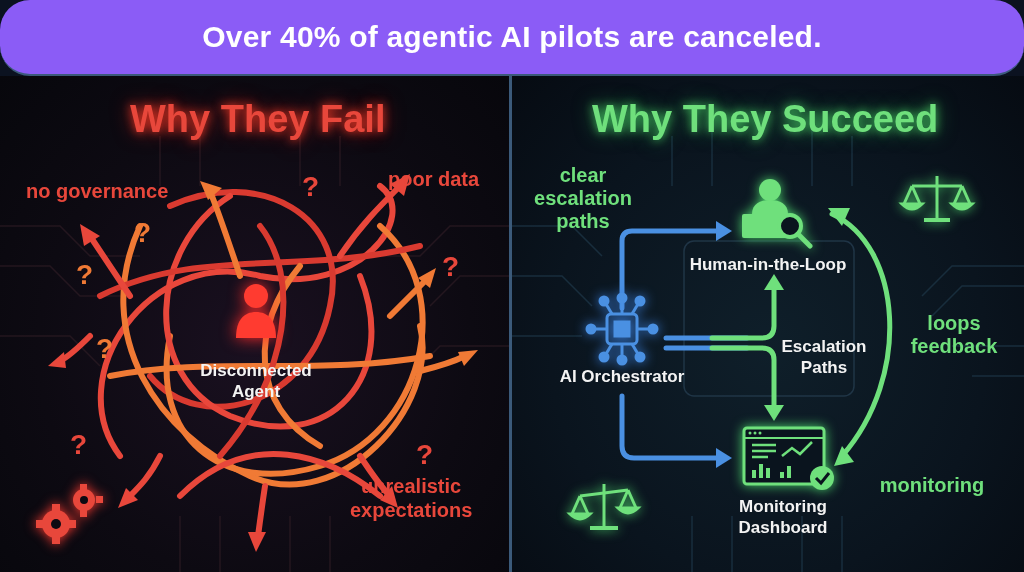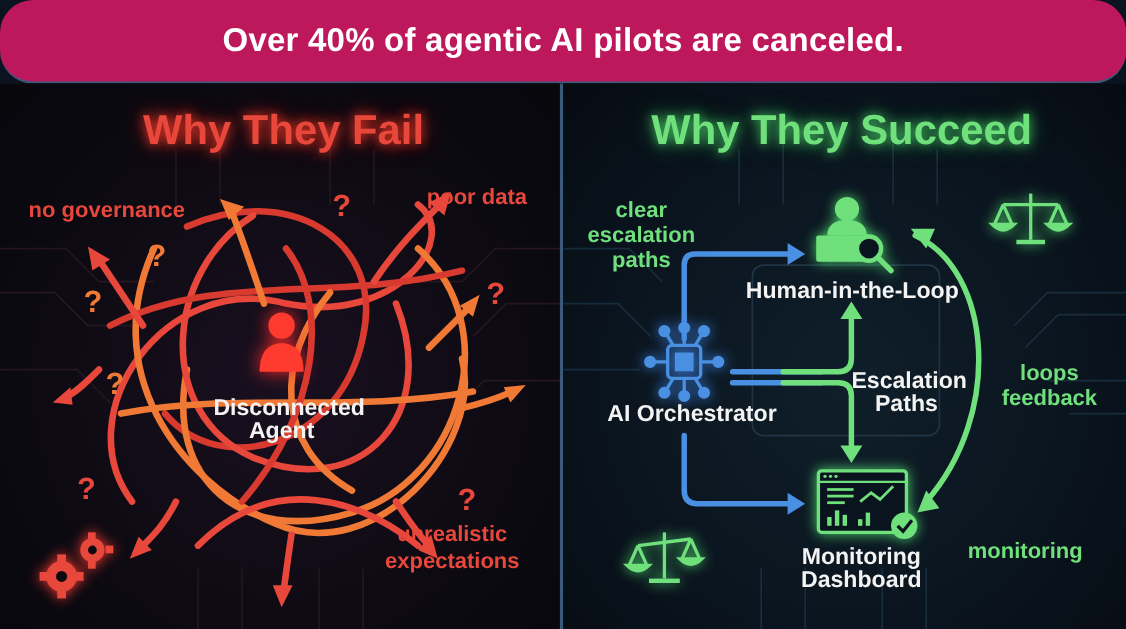--- a/index.html
+++ b/index.html
@@ -1,29 +1,29 @@
 <!DOCTYPE html>
 <html><head>
 <meta charset="utf-8">
 <style>
   html, body { margin:0; padding:0; }
   body { width:1024px; height:572px; overflow:hidden; background:#0b1220; font-family:"Liberation Sans", sans-serif; position:relative; }
-  .header { position:absolute; left:0; top:0; width:1024px; height:76px; background:#be185d; display:flex; align-items:center; justify-content:center; border-bottom:2px solid #3b5a7a; box-sizing:border-box;border-radius:30px; }
+  .header { position:absolute; left:0; top:0; width:1024px; height:76px; background:#8b5cf6; display:flex; align-items:center; justify-content:center; border-bottom:2px solid #3b5a7a; box-sizing:border-box;border-radius:30px; }
   .header h1 { margin:0; color:#fff; font-size:30px; font-weight:bold; letter-spacing:0.2px; }
   .panel { position:absolute; top:76px; height:496px; overflow:hidden; }
   .panel.left { left:0; width:510px; background:radial-gradient(ellipse at 50% 55%, #1a1020 0%, #0d0a12 60%, #07070c 100%); }
   .panel.right { left:512px; width:512px; background:radial-gradient(ellipse at 50% 55%, #0f1f2a 0%, #0a141e 60%, #060b12 100%); }
   .divider { position:absolute; left:509px; top:76px; width:3px; height:496px; background:#3b5a7a; }
   .title { position:absolute; font-weight:bold; font-size:38px; white-space:nowrap; }
   .title.fail { left:130px; top:22px; color:#e8473b; text-shadow:0 0 10px rgba(255,60,40,0.9), 0 0 20px rgba(255,40,30,0.6); }
   .title.succeed { left:80px; top:22px; color:#6fe07c; text-shadow:0 0 10px rgba(80,230,110,0.8), 0 0 20px rgba(60,220,100,0.5); }
   .lbl { position:absolute; font-weight:bold; white-space:nowrap; }
   .red { color:#e8473b; font-size:20px; }
-  .green { color:#6fe07c; font-size:20px; text-align:center; line-height:23px;margin-top:16px; }
-  .white { color:#f3f3f3; font-size:21px; text-align:center; line-height:21px; }
+  .green { color:#6fe07c; font-size:20px; text-align:center; line-height:23px; }
+  .white { color:#f3f3f3; font-size:17px; text-align:center; line-height:21px; }
   svg { position:absolute; left:0; top:0; }
 </style>
 </head>
 <body>
 
 <div class="header">
   <h1>Over 40% of agentic AI pilots are canceled.</h1>
 </div>
 
 <div class="panel left">

